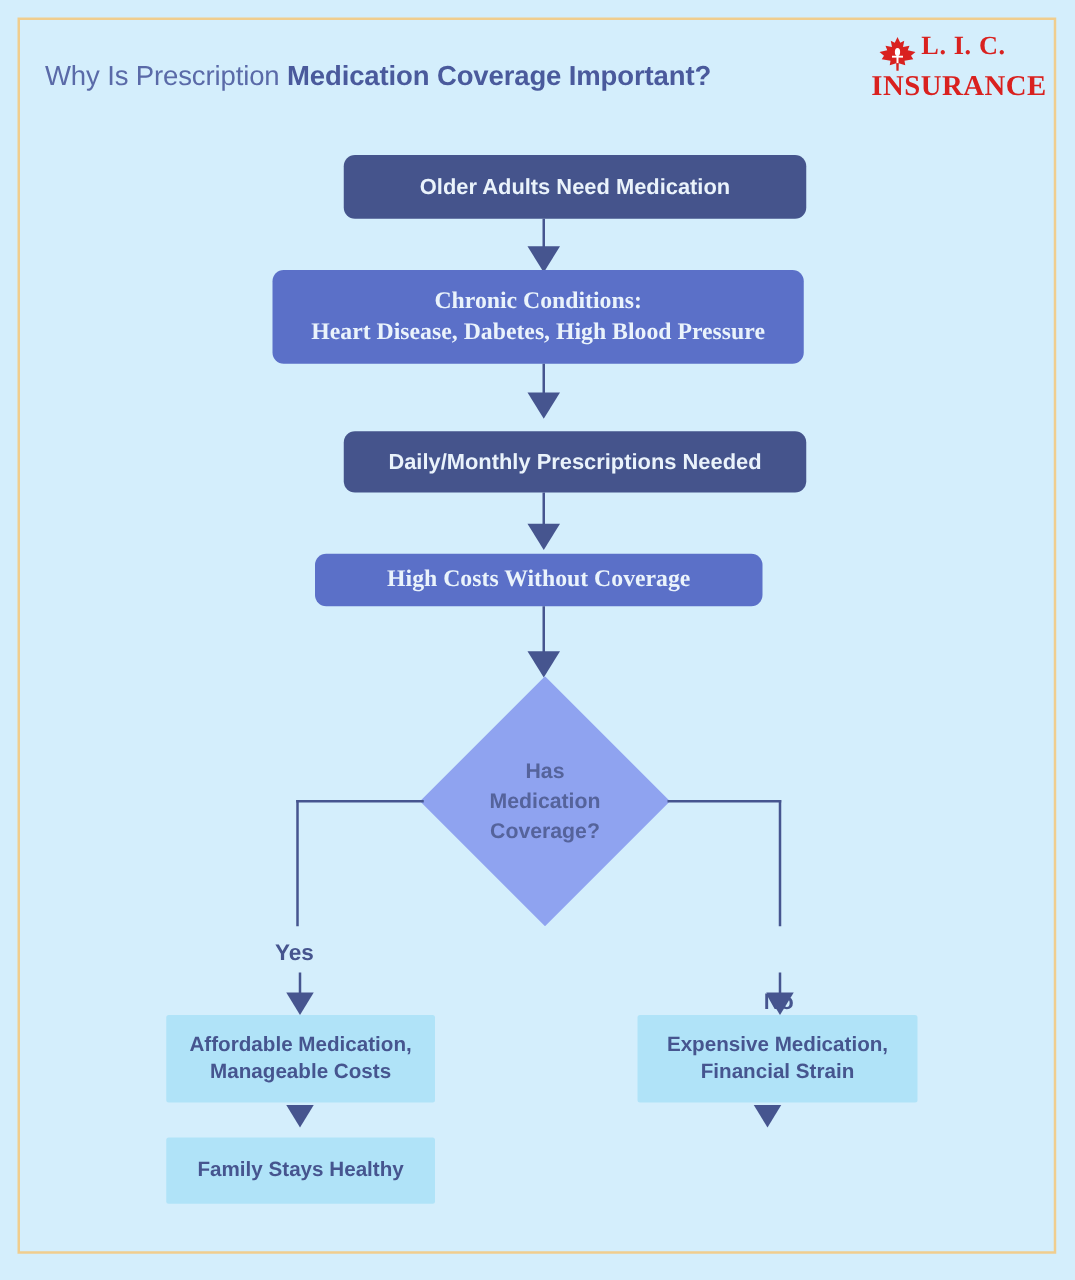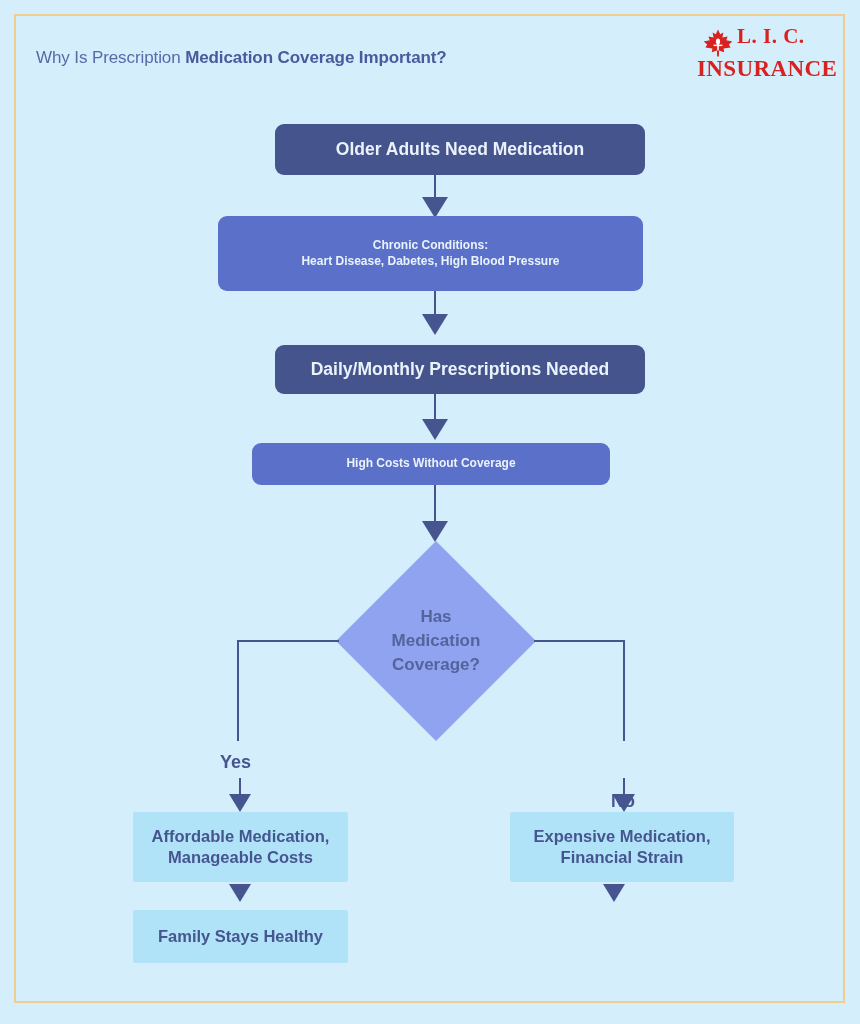--- a/index.html
+++ b/index.html
@@ -32,21 +32,21 @@
     position: absolute;
     left: 0;
     top: 0;
     width: 860px;
     height: 110px;
   }
   #page-title {
     position: absolute;
     left: 36px;
     top: 48px;
-    font-size: 17px;
+    font-size: 22px;
     color: #5a6aa8;
     font-weight: 400;
     white-space: nowrap;
     letter-spacing: -0.1px;
   }
   #page-title .strong {
     font-weight: 700;
     color: #4a5a9c;
   }
 
@@ -113,21 +113,22 @@
     background: #45548c;
     color: #eaf3fb;
     border-radius: 9px;
     font-size: 17.5px;
     margin-left: 30px;
   }
   .node-mid {
     background: #5b70c8;
     color: #eaf3fb;
     border-radius: 9px;
-    font-size: 12px;
+    font-size: 19px;
+    font-family: Liberation Serif, serif;
   }
   .node-light {
     background: #b0e3f8;
     color: #46558f;
     border-radius: 2px;
     font-size: 16.5px;
   }
 
   
   #decision-node {

